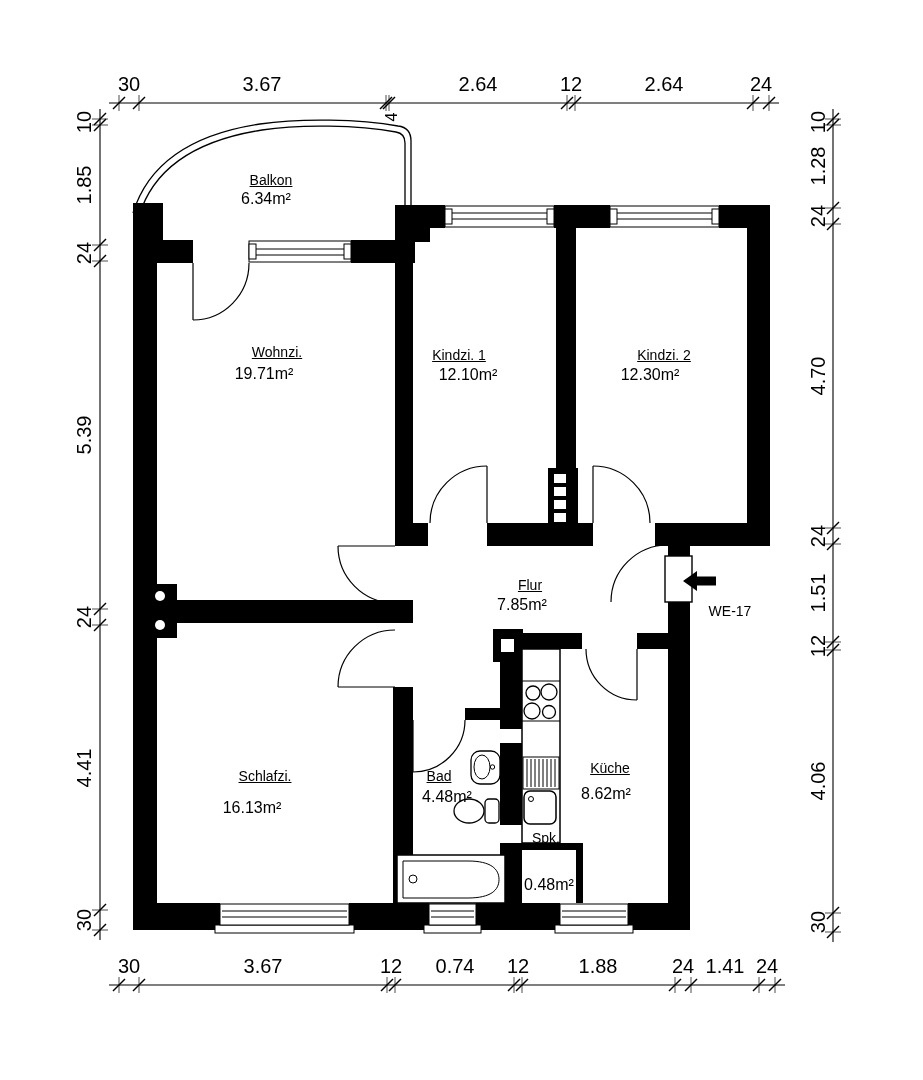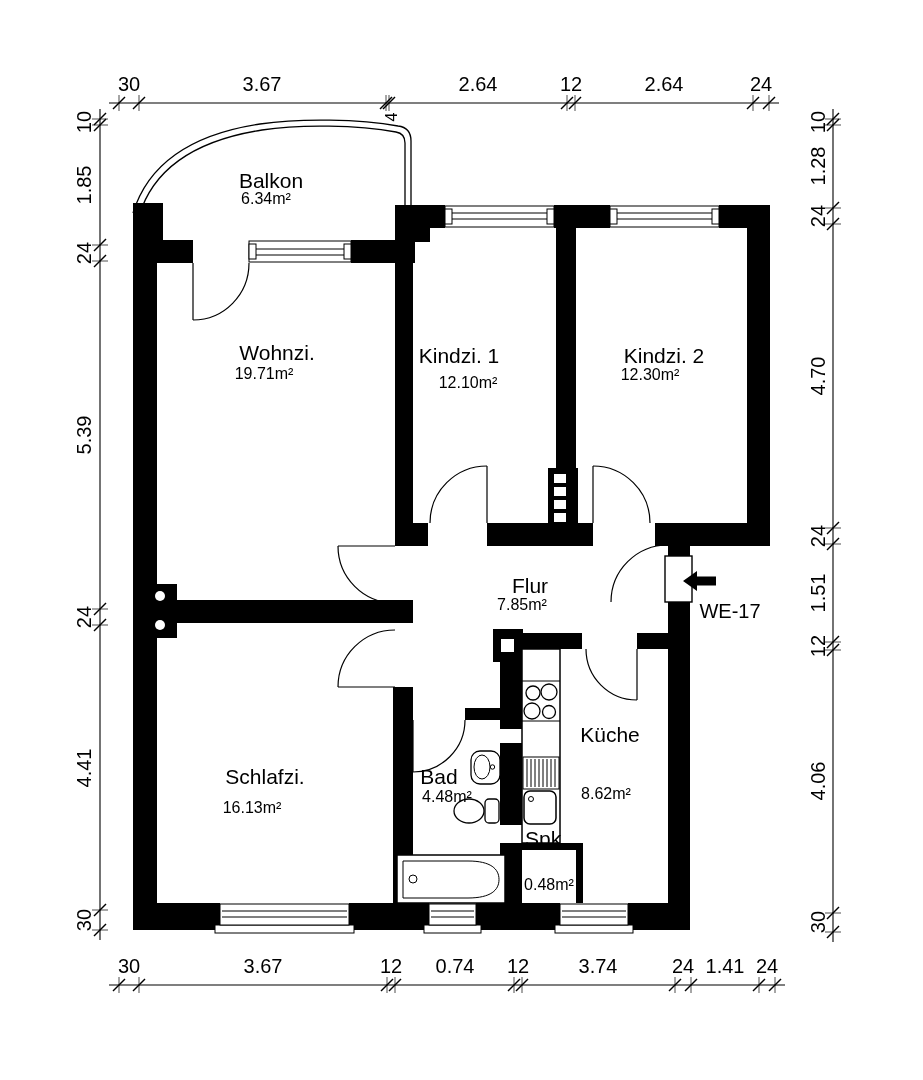--- a/index.html
+++ b/index.html
@@ -3,25 +3,25 @@
 <meta charset="utf-8">
 <style>
   html,body{margin:0;padding:0;background:#ffffff;}
   body{width:923px;height:1080px;position:relative;overflow:hidden;
        font-family:"Liberation Sans",sans-serif;color:#000;}
   .canvas{position:absolute;left:0;top:0;width:923px;height:1080px;}
   svg{position:absolute;left:0;top:0;}
   .lbl{position:absolute;transform:translate(-50%,-50%);white-space:nowrap;
        text-align:center;line-height:1;}
   .rot{transform:translate(-50%,-50%) rotate(-90deg);}
-  .room-name{font-size:21px;}
+  .room-name{font-size:14px;text-decoration:underline;}
   .room-area{font-size:16px;}
   .dim{font-size:20px;}
   .dim-small{font-size:16px;}
-  .unit-label{font-size:20px;}
+  .unit-label{font-size:14px;}
 </style>
 </head>
 <body>
 
 <div class="canvas">
 
 <svg width="923" height="1080" viewBox="0 0 923 1080">
   <defs>
     <g id="tkh">
       <line x1="-6" y1="6" x2="6" y2="-6" stroke="#000" stroke-width="1.4"></line>
@@ -249,56 +249,56 @@
   </g>
 </svg>
 
 <div class="lbl room-name" style="left:271px;top:180px;">Balkon</div>
 <div class="lbl room-area" style="left:266px;top:199px;">6.34m²</div>
 
 <div class="lbl room-name" style="left:277px;top:352px;">Wohnzi.</div>
 <div class="lbl room-area" style="left:264px;top:374px;">19.71m²</div>
 
 <div class="lbl room-name" style="left:459px;top:355px;">Kindzi. 1</div>
-<div class="lbl room-area" style="left:468px;top:375px;margin-top:8px;">12.10m²</div>
+<div class="lbl room-area" style="left:468px;top:375px;">12.10m²</div>
 
 <div class="lbl room-name" style="left:664px;top:355px;">Kindzi. 2</div>
 <div class="lbl room-area" style="left:650px;top:375px;">12.30m²</div>
 
 <div class="lbl room-name" style="left:514px;top:585px;margin-left:16px;">Flur</div>
 <div class="lbl room-area" style="left:522px;top:605px;">7.85m²</div>
 
 <div class="lbl room-name" style="left:265px;top:776px;">Schlafzi.</div>
 <div class="lbl room-area" style="left:252px;top:797px;margin-top:11px;">16.13m²</div>
 
 <div class="lbl room-name" style="left:439px;top:776px;">Bad</div>
 <div class="lbl room-area" style="left:447px;top:797px;">4.48m²</div>
 
-<div class="lbl room-name" style="left:610px;top:734px;">Küche</div>
+<div class="lbl room-name" style="left:610px;top:768px;">Küche</div>
 <div class="lbl room-area" style="left:606px;top:794px;">8.62m²</div>
 
 <div class="lbl room-name" style="left:546px;top:838px;">Spk.</div>
 <div class="lbl room-area" style="left:549px;top:885px;">0.48m²</div>
 
 <div class="lbl unit-label" style="left:730px;top:611px;">WE-17</div>
 
 <div class="lbl dim" style="left:129px;top:84px;">30</div>
 <div class="lbl dim" style="left:262px;top:84px;">3.67</div>
 <div class="lbl dim rot dim-small" style="left:392px;top:117px;">4</div>
 <div class="lbl dim" style="left:478px;top:84px;">2.64</div>
 <div class="lbl dim" style="left:571px;top:84px;">12</div>
 <div class="lbl dim" style="left:664px;top:84px;">2.64</div>
 <div class="lbl dim" style="left:761px;top:84px;">24</div>
 
 <div class="lbl dim" style="left:129px;top:966px;">30</div>
 <div class="lbl dim" style="left:263px;top:966px;">3.67</div>
 <div class="lbl dim" style="left:391px;top:966px;">12</div>
 <div class="lbl dim" style="left:455px;top:966px;">0.74</div>
 <div class="lbl dim" style="left:518px;top:966px;">12</div>
-<div class="lbl dim" style="left:598px;top:966px;">3.74</div>
+<div class="lbl dim" style="left:598px;top:966px;">1.88</div>
 <div class="lbl dim" style="left:683px;top:966px;">24</div>
 <div class="lbl dim" style="left:725px;top:966px;">1.41</div>
 <div class="lbl dim" style="left:767px;top:966px;">24</div>
 
 <div class="lbl dim rot" style="left:84px;top:122px;">10</div>
 <div class="lbl dim rot" style="left:84px;top:185px;">1.85</div>
 <div class="lbl dim rot" style="left:84px;top:253px;">24</div>
 <div class="lbl dim rot" style="left:84px;top:435px;">5.39</div>
 <div class="lbl dim rot" style="left:84px;top:617px;">24</div>
 <div class="lbl dim rot" style="left:84px;top:768px;">4.41</div>

